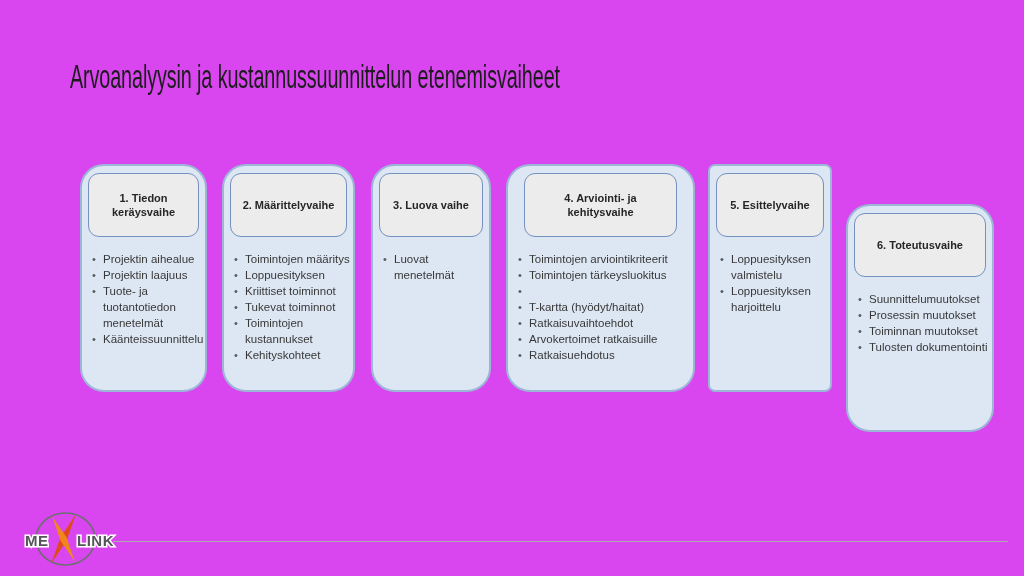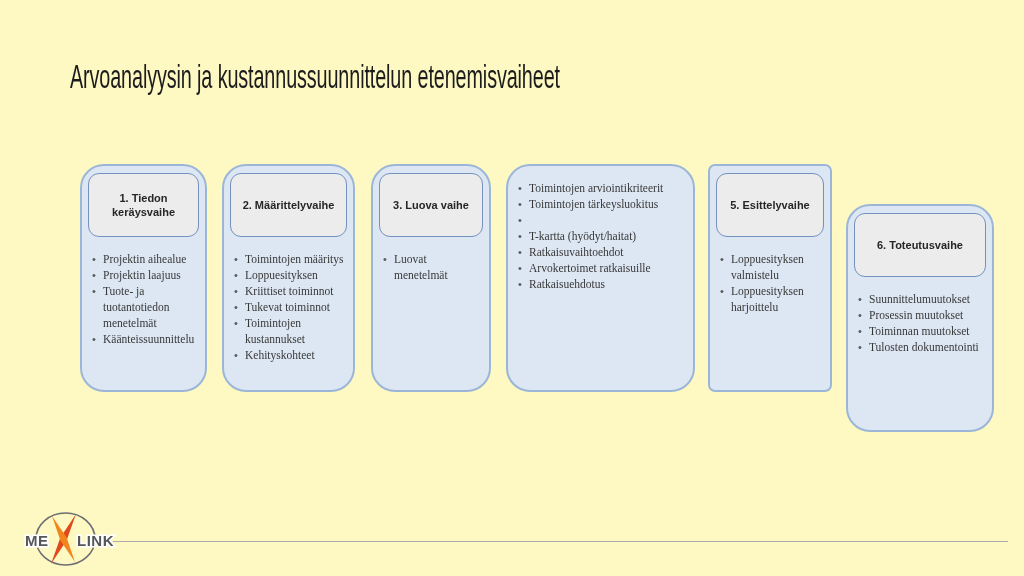--- a/index.html
+++ b/index.html
@@ -8,21 +8,21 @@
     width: 1024px;
     height: 576px;
     background: #ffffff;
     font-family: "Liberation Sans", sans-serif;
     overflow: hidden;
   }
   .slide {
     position: relative;
     width: 1024px;
     height: 576px;
-    background: #fef9c3;
+    background: #d946ef;
   }
   .title {
     position: absolute;
     left: 70px;
     top: 60px;
     margin: 0;
     font-size: 33px;
     line-height: 34px;
     font-weight: 400;
     letter-spacing: -0.2px;
@@ -77,21 +77,21 @@
     line-height: 16px;
     color: var(--bullet-text, #383838);
   }
   .bullets .dot {
     flex: none;
     width: 11px;
     font-size: 11px;
     line-height: 16px;
     color: #595959;
   }
-  .bullets .btext { white-space: pre-line; font-family: Liberation Serif, serif; }
+  .bullets .btext { white-space: pre-line; }
   .logo { position: absolute; left: 14px; top: 505px; }
   .lg-circle { fill: none; stroke: var(--logo-circle, #6d6e71); stroke-width: 1.6px; }
   .lg-text {
     font-family: "Liberation Sans", sans-serif;
     font-size: 15px;
     font-weight: bold;
     letter-spacing: 0.5px;
     fill: var(--logo-text, #55565a);
     stroke: #ffffff;
     stroke-width: 3px;
@@ -174,20 +174,22 @@
         <div class="phase-header">3. Luova vaihe</div>
         <ul class="bullets">
           <li>
             <span class="dot">•</span>
             <span class="btext">Luovat
 menetelmät</span>
           </li>
         </ul>
       </div>
       <div class="phase">
+        <div class="phase-header">4. Arviointi- ja
+kehitysvaihe</div>
         <ul class="bullets">
           <li>
             <span class="dot">•</span>
             <span class="btext">Toimintojen arviointikriteerit</span>
           </li>
           <li>
             <span class="dot">•</span>
             <span class="btext">Toimintojen tärkeysluokitus</span>
           </li>
           <li>

